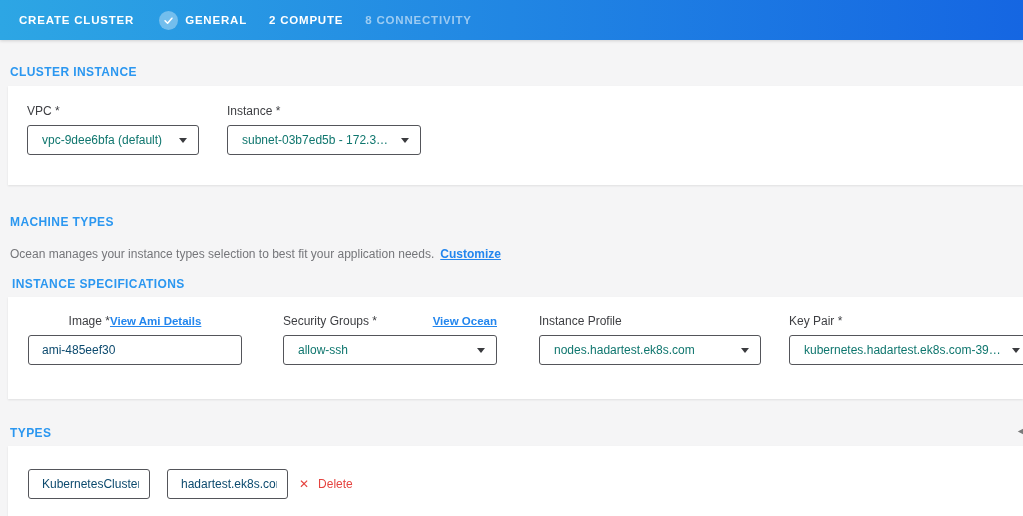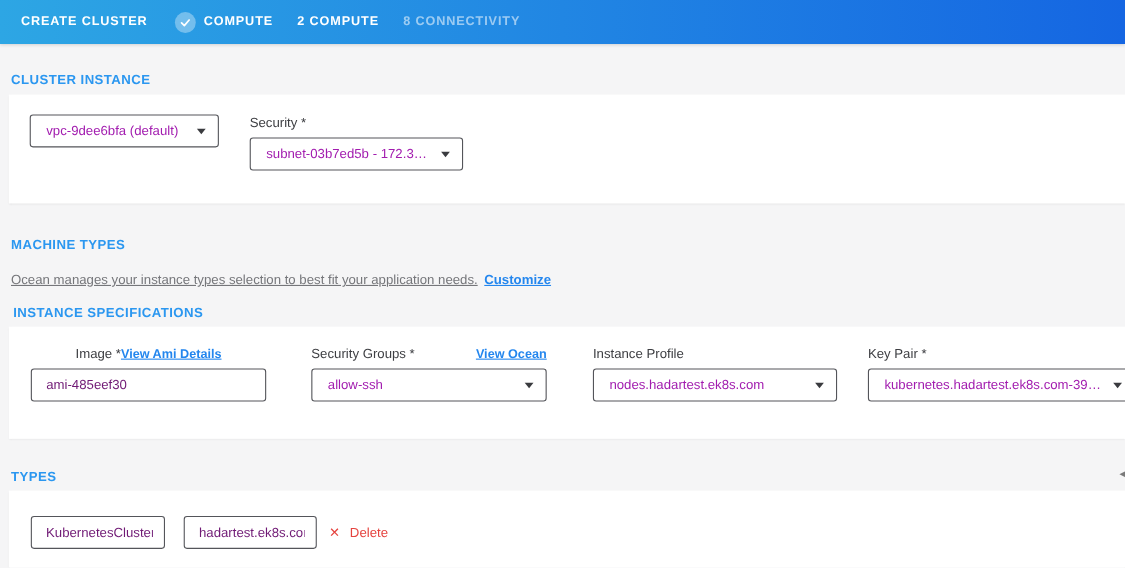--- a/index.html
+++ b/index.html
@@ -65,38 +65,38 @@
     font-size: 12px; color: #3d3e42; white-space: nowrap;
   }
   .link {
     color: #2386ee; font-size: 11.5px; font-weight: 700;
     text-decoration: underline; cursor: pointer; white-space: nowrap;
     background: none; border: none; font-family: inherit; padding: 0;
   }
   .select {
     height: 30px; border: 1px solid #54555a; border-radius: 3px;
     background: #fff; display: flex; align-items: center; justify-content: space-between;
-    padding: 0 11px 0 14px; font-size: 12px; color: #a21caf; cursor: pointer;
+    padding: 0 11px 0 14px; font-size: 12px; color: #0f766e; cursor: pointer;
   }
   .select .val { white-space: nowrap; overflow: hidden; text-overflow: ellipsis; }
   .caret {
     width: 0; height: 0; flex: none; margin-left: 8px;
     border-left: 4.5px solid transparent; border-right: 4.5px solid transparent;
     border-top: 5px solid #3a3b3f;
   }
   .text-input {
     height: 30px; width: 100%;
     border: 1px solid #54555a; border-radius: 3px;
-    padding: 0 10px 0 13px; font-size: 12px; color: #701a75;
+    padding: 0 10px 0 13px; font-size: 12px; color: #0c4a6e;
     font-family: inherit; background: #fff; outline: none;
   }
 
   .machine-desc {
     margin: 18px 0 0 10px;
-    font-size: 12px; color: #75767a; line-height: 13px; text-decoration: underline;
+    font-size: 12px; color: #75767a; line-height: 13px;
   }
   .machine-desc .link { margin-left: 6px; font-size: 12px; }
 
   
   .tag-key   { width: 122px; flex: none; }
   .tag-value { width: 121px; flex: none; margin-left: 17px; }
   .delete-btn {
     display: flex; align-items: center; height: 30px; margin-left: 11px;
     color: #e5433f; font-size: 12px; cursor: pointer;
     background: none; border: none; font-family: inherit;
@@ -121,43 +121,46 @@
 
 <div class="topbar">
   <div class="topbar-title">CREATE CLUSTER</div>
   <div class="steps">
     <div class="step">
       <span class="check-circle">
         <svg width="11" height="11" viewBox="0 0 24 24">
             <path d="M4.5 12.5l5.5 5.5L19.5 7" stroke="#ffffff" stroke-width="3.4" fill="none" stroke-linecap="round" stroke-linejoin="round"></path>
           </svg>
       </span>
-      <span>COMPUTE</span>
+      <span>GENERAL</span>
     </div>
     <div class="step">
       <span>2 COMPUTE</span>
     </div>
     <div class="step disabled">
       <span>8 CONNECTIVITY</span>
     </div>
   </div>
 </div>
 
 <div class="section-heading h-network">CLUSTER INSTANCE</div>
 
 <div class="card card-network">
   <div class="field f-vpc">
+    <div class="field-head">
+      <span>VPC *</span>
+    </div>
     <div class="select">
       <span class="val">vpc-9dee6bfa (default)</span>
       <span class="caret"></span>
     </div>
   </div>
   <div class="field f-subnets">
     <div class="field-head">
-      <span>Security *</span>
+      <span>Instance *</span>
     </div>
     <div class="select">
       <span class="val">subnet-03b7ed5b - 172.31.0.0/20 ...</span>
       <span class="caret"></span>
     </div>
   </div>
 </div>
 
 <div class="section-heading h-machine">MACHINE TYPES</div>
 <div class="machine-desc">

